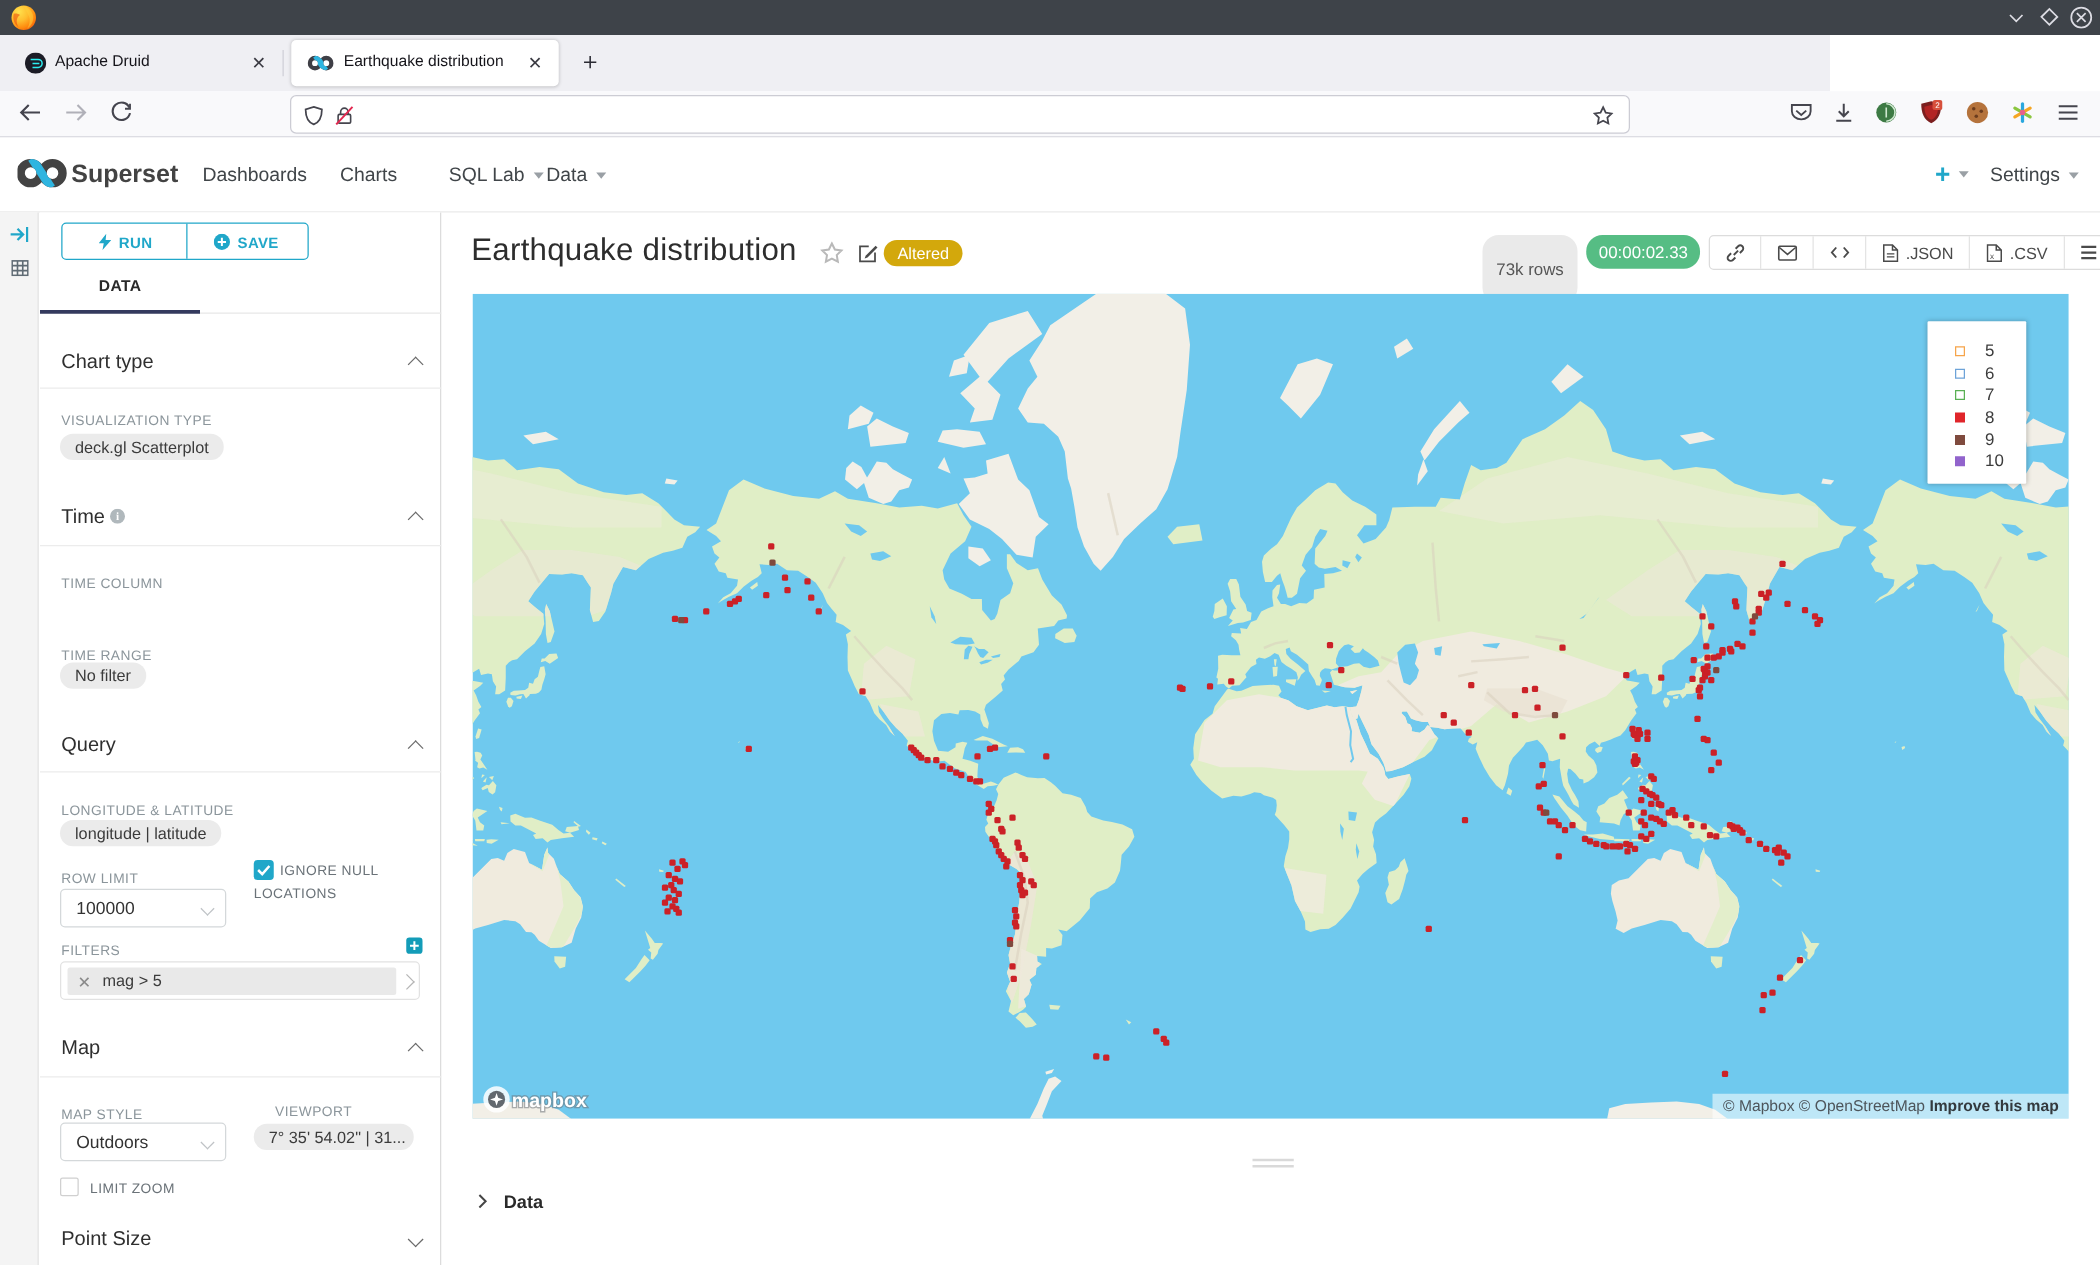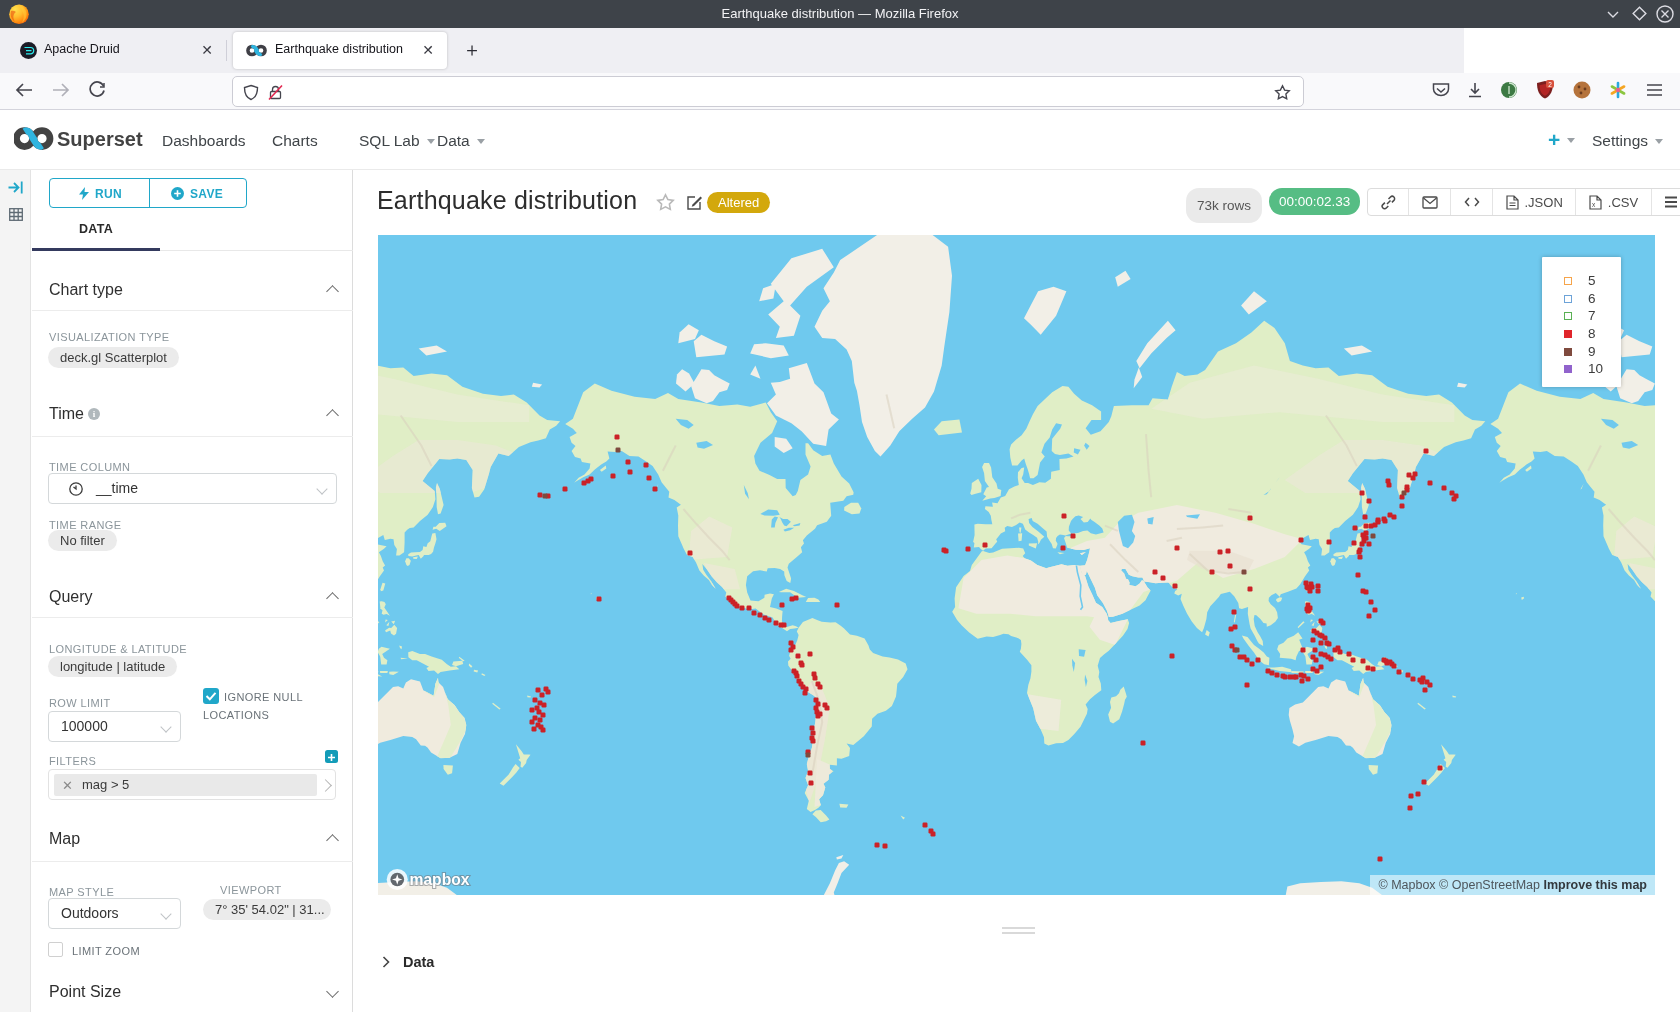--- a/index.html
+++ b/index.html
@@ -40,21 +40,21 @@
 .sel .dn{position:absolute;right:10px;top:11px;width:8px;height:8px;border-right:1.4px solid #bfc3c6;border-bottom:1.4px solid #bfc3c6;transform:rotate(45deg)}
 #maparea{position:absolute;left:378px;top:235px;width:1277px;height:660px}
 #legend{position:absolute;left:1164px;top:22px;width:79px;height:130px;background:#fff;box-shadow:0 0 4px rgba(0,0,0,.25);border-radius:1px}
 .lgrow{position:absolute;left:22px;width:60px;height:18px}
 .lgsq{position:absolute;left:0;top:5px;width:8px;height:8px}
 .lgtx{position:absolute;left:24px;top:0;font-size:13.5px;color:#3c3c3c;line-height:18px}
 #mblogo{position:absolute;left:8px;top:633px;width:90px;height:23px}
 #attrib{position:absolute;right:0;bottom:0;height:20px;background:rgba(255,255,255,.55);font-size:12.5px;color:#4e555b;line-height:20px;padding:0 8px}
 #attrib b{color:#33393e}
 .btnrow{position:absolute;top:188px;height:27px}
-.pillgray{background:#eaeaea;border-radius:13px;color:#565656;font-size:13.5px;line-height:27px;padding:4px 11px;float:left}
+.pillgray{background:#eaeaea;border-radius:13px;color:#565656;font-size:13.5px;line-height:27px;padding:14px 11px;float:left}
 .pillgreen{background:#56bd84;border-radius:13px;color:#fff;font-size:13.5px;line-height:27px;padding:0 10px;float:left;margin-left:7px}
 .btngrp{position:absolute;left:1367px;top:188px;height:28px;border:1px solid #dcdcdc;border-radius:4px;background:#fff;display:flex}
 .btn{height:26px;border-right:1px solid #e4e4e4;display:flex;align-items:center;justify-content:center;color:#4a4a4a;font-size:13px;padding:0 12.5px}
 .btn:last-child{border-right:none}
 #dragh{position:absolute;left:1002px;top:927px;width:33px;height:7px;border-top:2px solid #d9d9d9;border-bottom:2px solid #d9d9d9}
 #datarow{position:absolute;left:382px;top:954px;font-size:14.5px;font-weight:700;color:#2a2a2a}
 </style></head>
 <body>
 <div id="titlebar">
     <svg class="abs" style="left:8px;top:3px" width="22" height="22" viewBox="0 0 22 22">
@@ -63,21 +63,20 @@
 <stop offset="0%" stop-color="#ffe14d"></stop>
           <stop offset="45%" stop-color="#ffbd2e"></stop>
           <stop offset="80%" stop-color="#ff8a0e"></stop>
           <stop offset="100%" stop-color="#f2600a"></stop>
 </radialGradient>
       </defs>
 <circle cx="11" cy="11.2" r="9.8" fill="url(#ffg)"></circle>
 <path d="M3 8 C2 12 3 16 7 19 C4.5 15 5 11 8 9 C6.5 7.8 4.8 7.5 3 8Z" fill="#e8470a" opacity=".55"></path>
 <path d="M11 1.5 C15 3 18 6 18.5 10 C19 14 17 18 13.5 20 C16 16.5 16.5 12 14.5 8.5 C13 5.5 12 3 11 1.5Z" fill="#ffd23e" opacity=".5"></path>
 </svg>
-    <div class="t">Earthquake distribution — Mozilla Firefox</div>
     <svg class="abs" style="left:1604px;top:5px" width="72" height="18" viewBox="0 0 72 18" fill="none" stroke="#dcdce3" stroke-width="1.4">
 <path d="M4 7 l5 5 l5 -5"></path>
 <rect x="31" y="4" width="9" height="9" transform="rotate(45 35.5 8.5)"></rect>
 <circle cx="61" cy="9" r="8"></circle>
       <path d="M57.5 5.5 l7 7 M64.5 5.5 l-7 7"></path>
 </svg>
   </div>
 <div id="tabbar">
   <div class="tab1">
       <svg class="abs" style="left:12px;top:10px" width="17" height="17" viewBox="0 0 17 17">
@@ -226,28 +225,20 @@
   <div class="lbl" style="top:161px">VISUALIZATION TYPE</div>
   <div class="pill" style="left:16px;top:177px">deck.gl Scatterplot</div>
 
   <div class="sech" style="top:235px">Time <svg style="vertical-align:-1px" width="12" height="12" viewBox="0 0 12 12">
         <circle cx="6" cy="6" r="6" fill="#b0b8bc"></circle>
         <text x="6" y="9" text-anchor="middle" font-size="9" font-weight="bold" fill="#fff" font-family="Liberation Serif">i</text>
       </svg></div>
   <div class="chev chup" style="left:296px;top:241px"></div>
   <div class="secbd" style="top:266px"></div>
   <div class="lbl" style="top:291px">TIME COLUMN</div>
-  <div class="sel" style="top:303px;width:289px">
-    <svg class="abs" style="left:20px;top:8px" width="14" height="14" viewBox="0 0 14 14" fill="none" stroke="#3b3b3b" stroke-width="1.3">
-        <circle cx="7" cy="7" r="6.2"></circle>
-        <path d="M7 3.5 V7 L4.5 5"></path>
-      </svg>
-    <div class="tx" style="left:47px">__time</div>
-      <div class="dn"></div>
-  </div>
   <div class="lbl" style="top:349px">TIME RANGE</div>
   <div class="pill" style="left:16px;top:360px">No filter</div>
 
   <div class="sech" style="top:418px">Query</div>
   <div class="chev chup" style="left:296px;top:424px"></div>
   <div class="secbd" style="top:447px"></div>
   <div class="lbl" style="top:473px">LONGITUDE &amp; LATITUDE</div>
   <div class="pill" style="left:16px;top:486px">longitude | latitude</div>
   <div class="lbl" style="top:527px">ROW LIMIT</div>
   <div class="sel" style="top:541px;width:133px">

